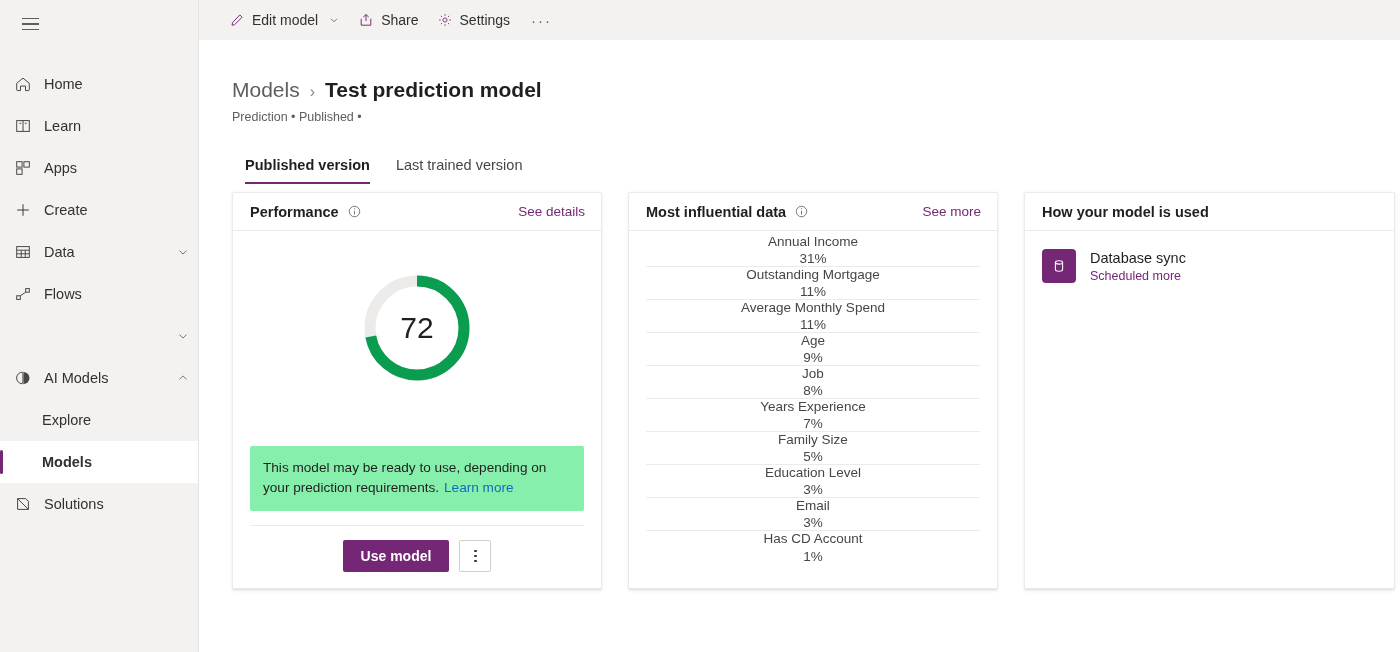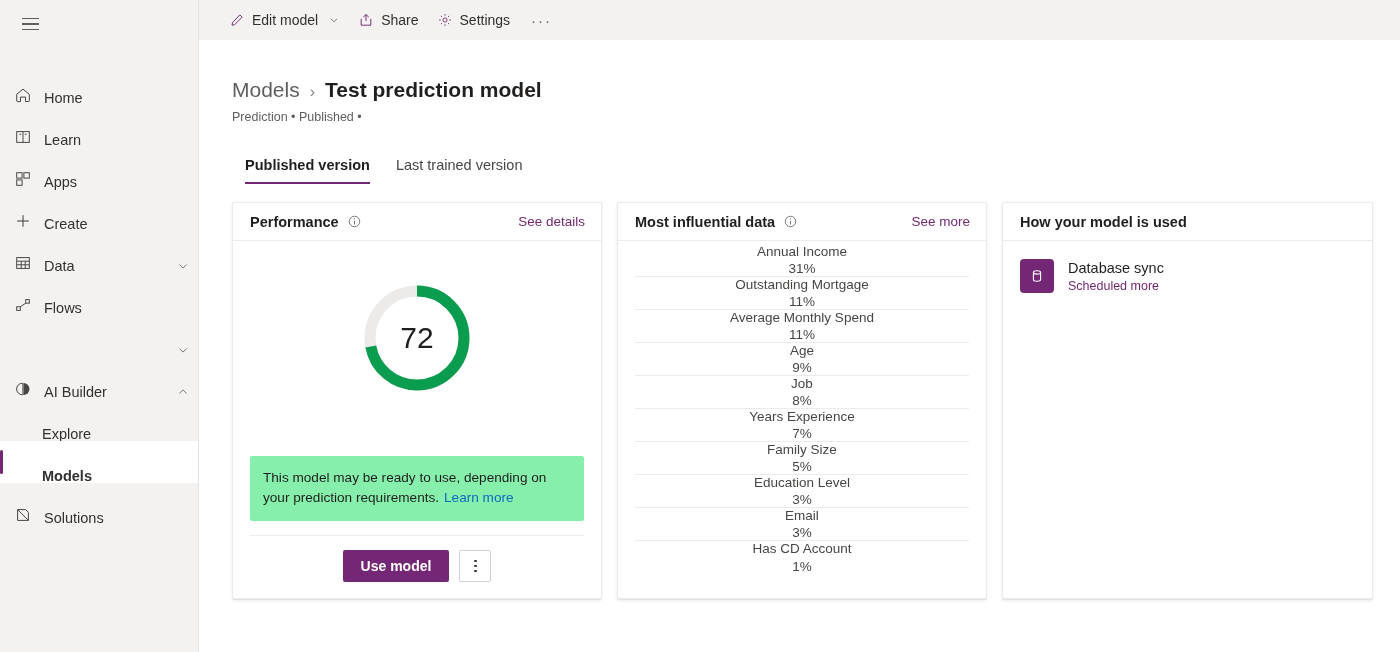--- a/index.html
+++ b/index.html
@@ -26,21 +26,21 @@
     align-items: center; gap: 4px;
     margin-top: 4px; margin-left: 6px;
     cursor: pointer;
   }
   .hamburger span {
     display: block; width: 17px; height: 1.5px; background: #605e5c;
   }
   .nav { margin-top: 19px; }
   .nav-item {
     height: 42px;
-    display: flex; align-items: flex-end;
+    display: flex; align-items: center;
     padding-left: 14px;
     cursor: pointer;
     position: relative;
     font-size: 14.5px;
     color: #323130;
   }
   .nav-item .ico {
     width: 28px; height: 20px;
     display: flex; align-items: center; justify-content: flex-start;
     flex: 0 0 28px;
@@ -98,21 +98,21 @@
     padding: 5px 13px 11px 13px;
     font-size: 14.5px; color: #484644;
   }
   .tab.active { color: #201f1e; font-weight: bold; }
   .tab.active::after {
     content: ""; position: absolute; left: 13px; right: 13px; bottom: 0;
     height: 2px; background: #742774;
   }
 
   .cards {
-    display: flex; gap: 15px; margin-top: 18px;
+    display: flex; gap: 26px; margin-top: 8px;
   }
   .card {
     background: #ffffff;
     border: 1px solid #edebe9;
     border-radius: 2px;
     box-shadow: 0 1.6px 3.6px rgba(0,0,0,0.08), 0 0.3px 0.9px rgba(0,0,0,0.06);
   }
   .card-perf { width: 370px; height: 397px; display: flex; flex-direction: column; }
   .card-infl { width: 370px; height: 397px; display: flex; flex-direction: column; }
   .card-used { width: 371px; height: 397px; display: flex; flex-direction: column; }
@@ -288,21 +288,21 @@
       </div>
 
       <div class="nav-item">
         <span class="ico">
           <svg width="18" height="18" viewBox="0 0 20 20" fill="none" stroke="#484644" stroke-width="1.1">
             <path d="M9.3 3.6A6.4 6.4 0 0 0 9.3 16.4"></path>
             <path d="M10.6 3.4a6.5 6.5 0 0 1 0 13.2z" fill="#484644" stroke="none"></path>
             <line x1="9.9" y1="3.2" x2="9.9" y2="16.8"></line>
           </svg>
         </span>
-        <span class="lbl">AI Builder</span>
+        <span class="lbl">AI Models</span>
         <span class="chev">
           <svg width="14" height="14" viewBox="0 0 20 20" fill="none" stroke="#605e5c" stroke-width="1.2">
               <polyline points="5,12 10,7 15,12"></polyline>
             </svg>
         </span>
       </div>
 
       <div class="nav-item sub">
         <span class="lbl">Explore</span>
       </div>

